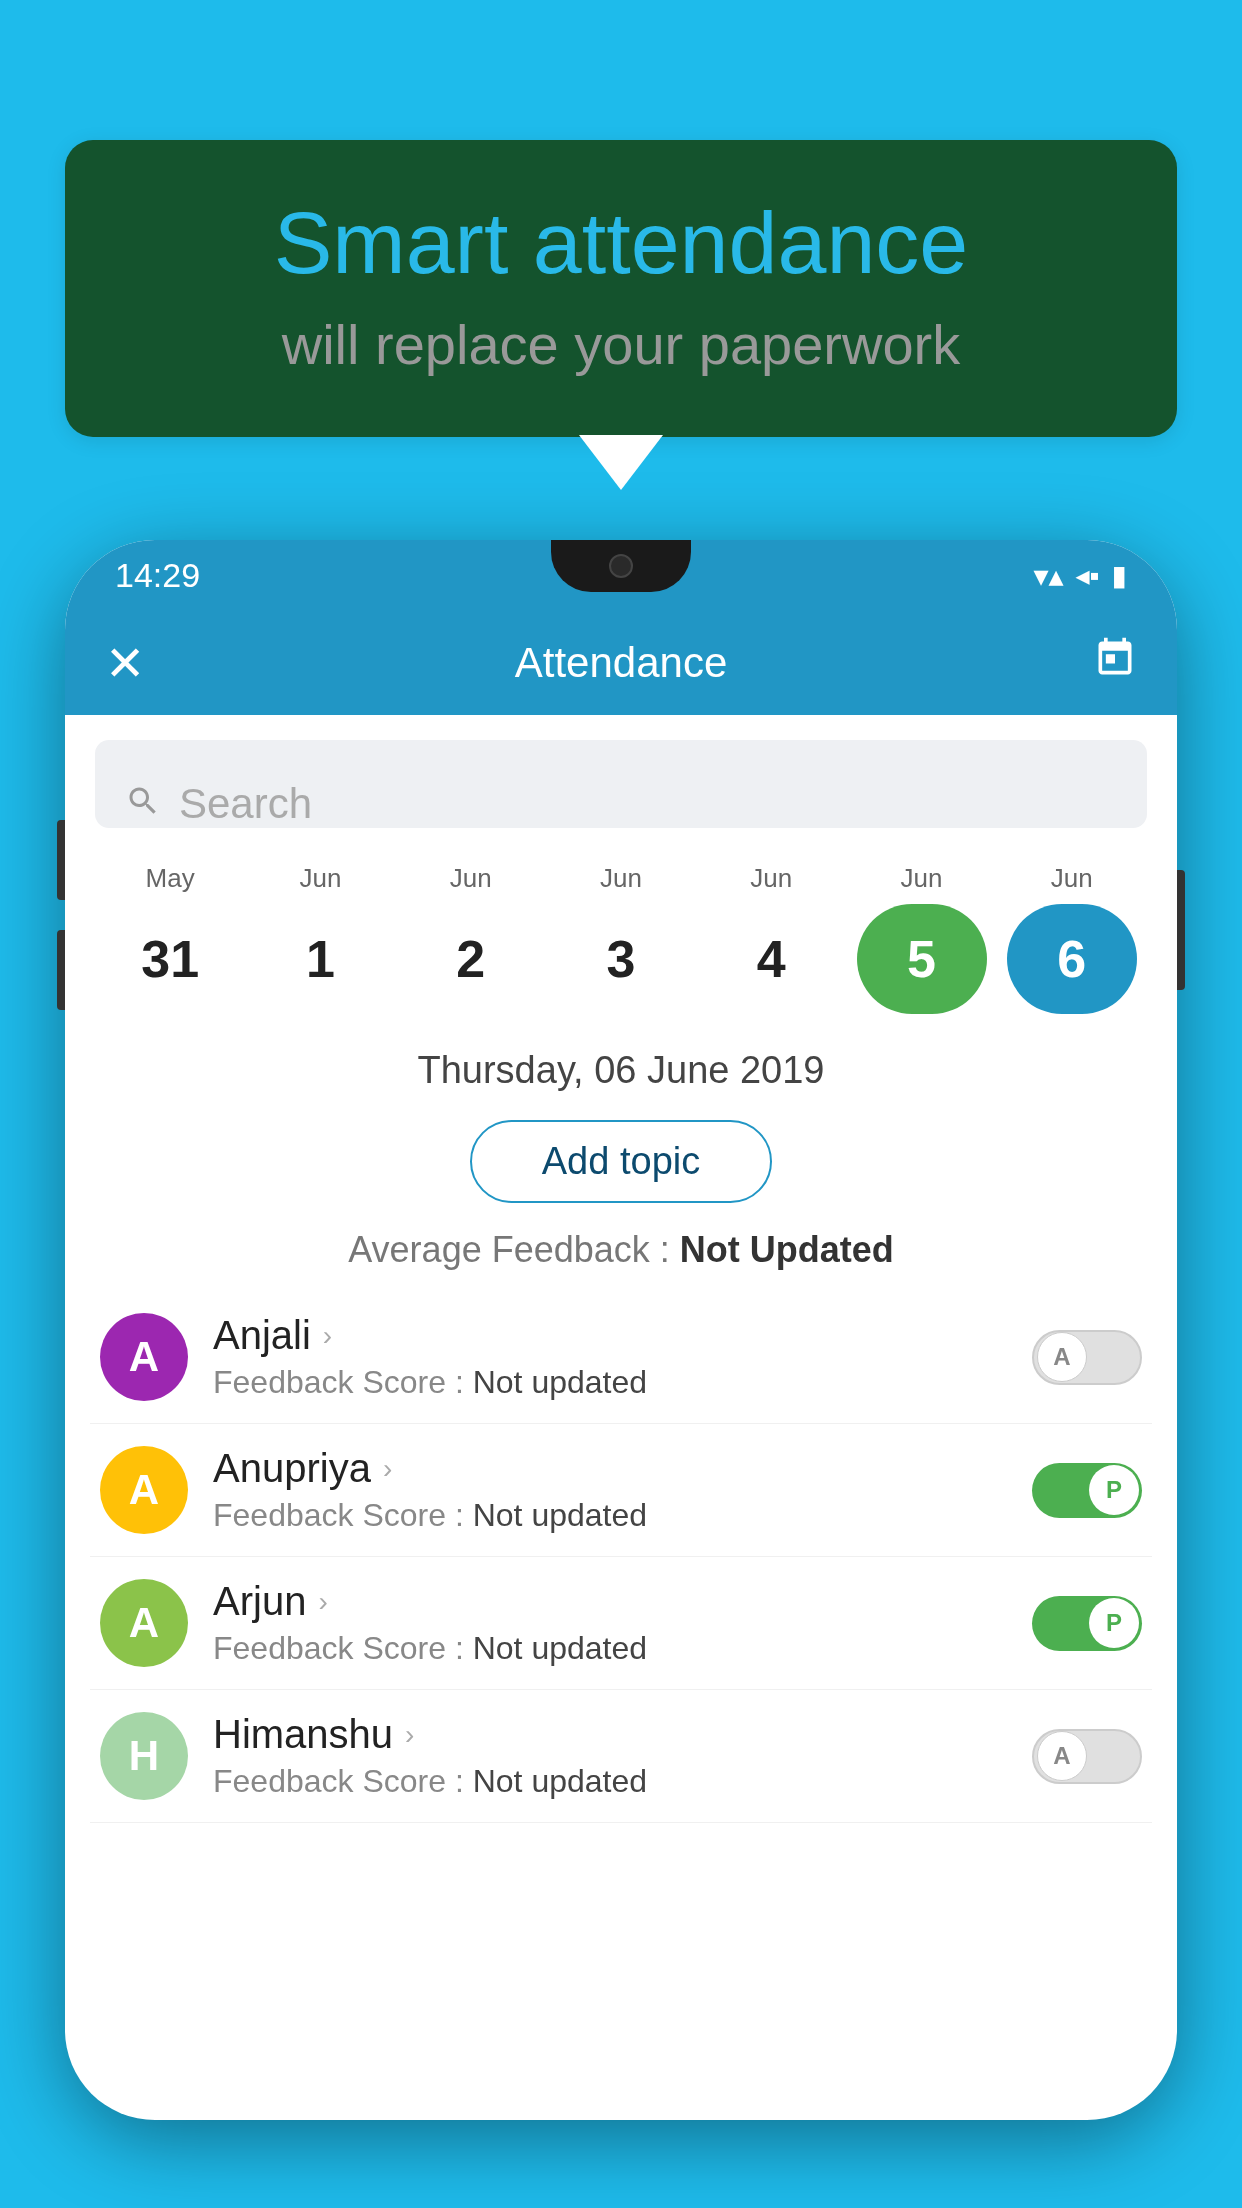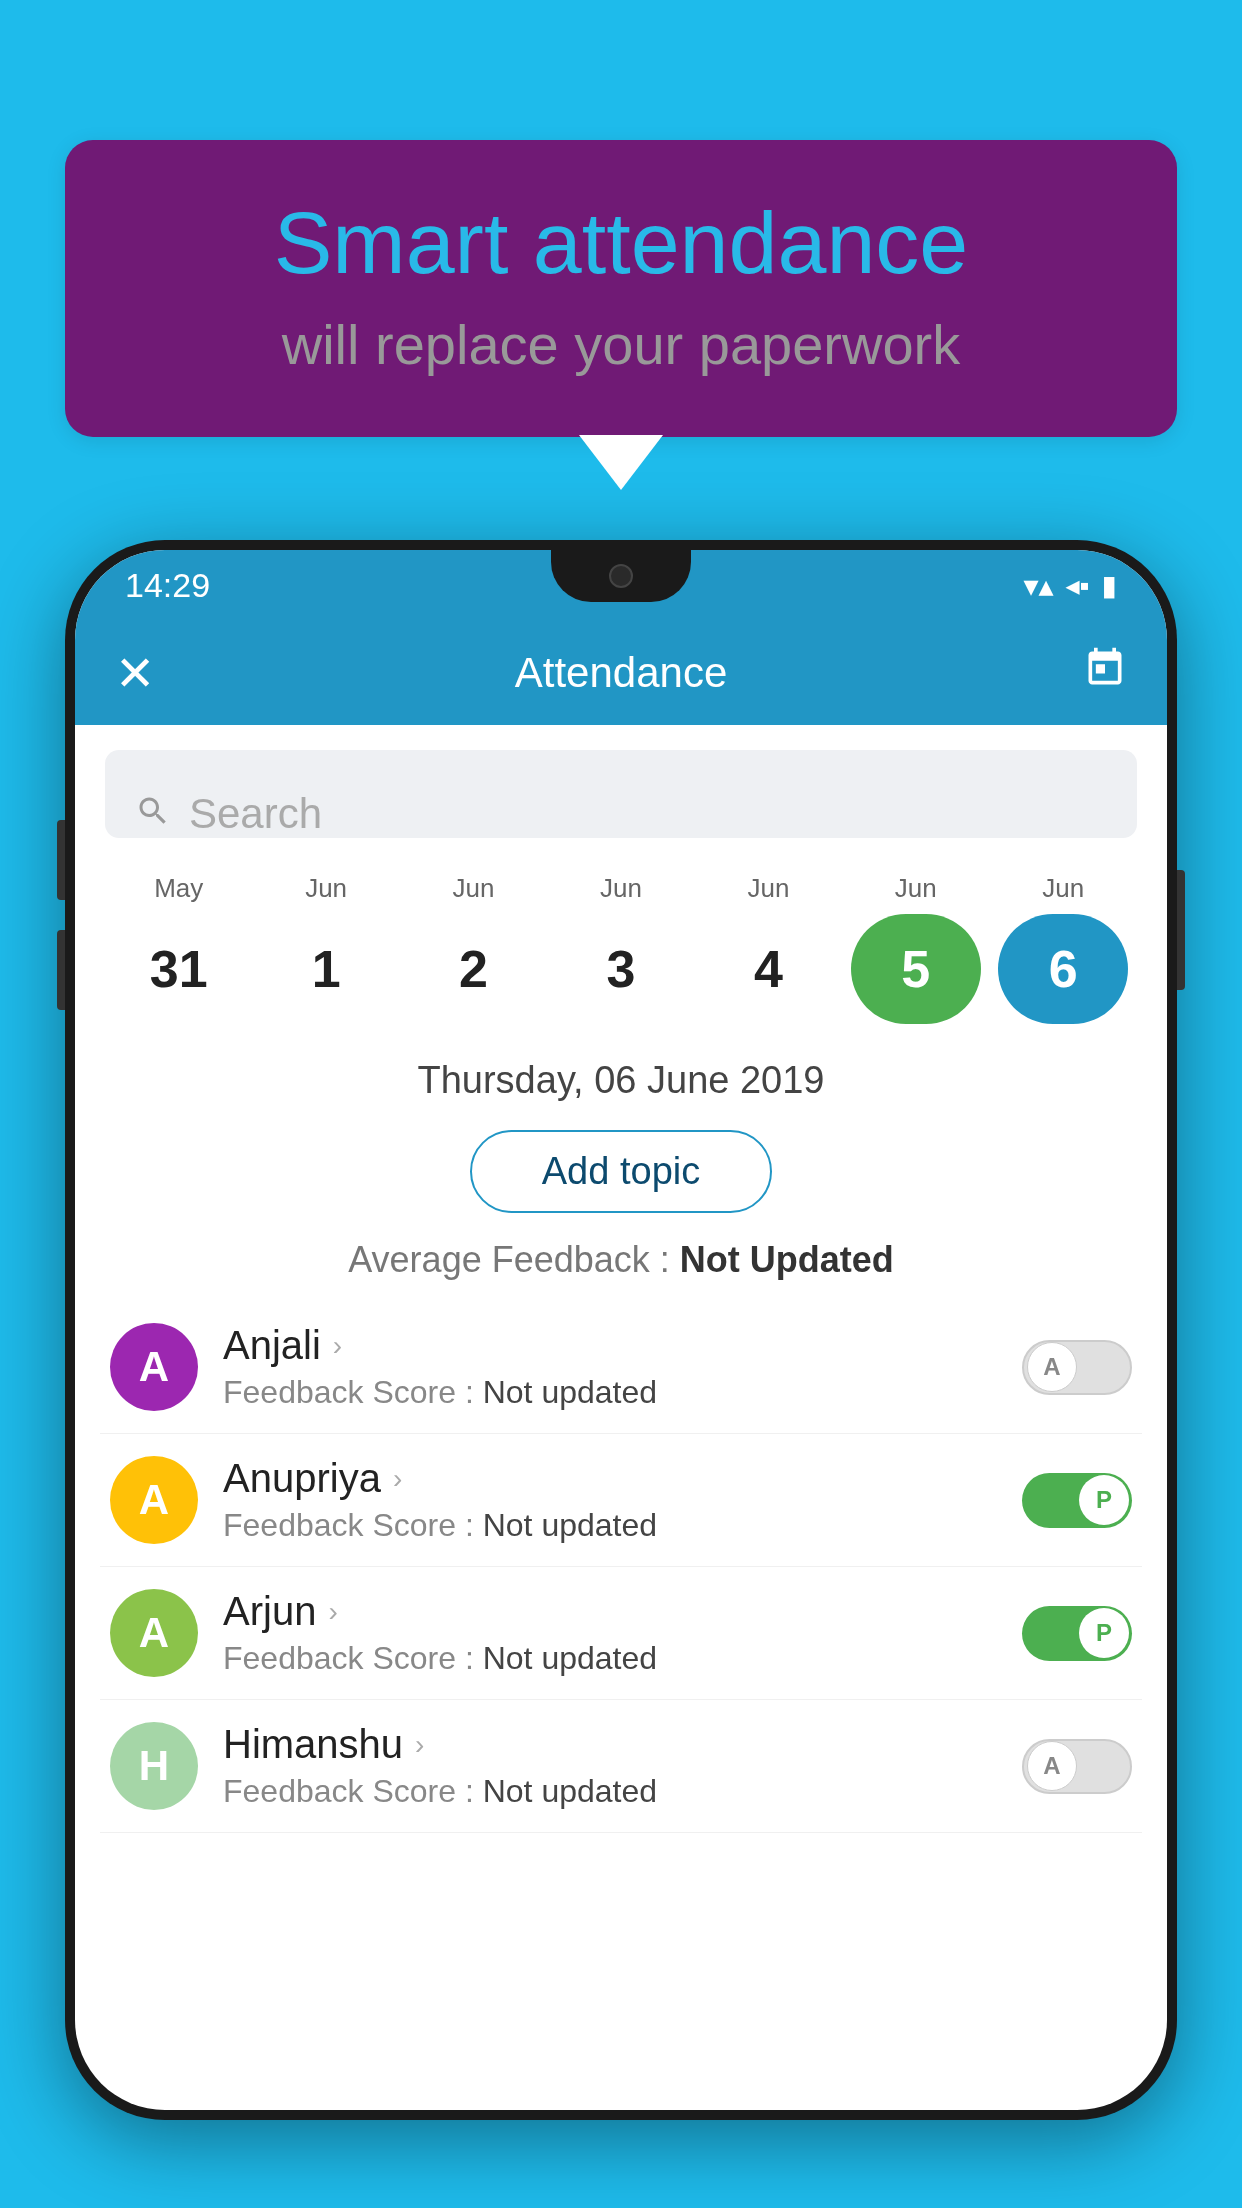--- a/index.html
+++ b/index.html
@@ -18,21 +18,21 @@
       position: absolute;
       top: 140px;
       left: 65px;
       right: 65px;
       display: flex;
       flex-direction: column;
       align-items: center;
     }
 
     .speech-bubble {
-      background: #701a75;
+      background: #14532d;
       border-radius: 28px;
       padding: 55px 60px 60px;
       width: 100%;
       text-align: center;
       box-shadow: 0 4px 20px rgba(0,0,0,0.1);
     }
 
     .speech-bubble-title {
       font-size: 88px;
       color: #29B9E8;
@@ -64,21 +64,20 @@
       right: 65px;
       bottom: 0;
     }
 
     .phone-frame {
       width: 100%;
       height: 1580px;
       background: #1a1a1a;
       border-radius: 100px;
       position: relative;
-      padding: 10px;
       box-shadow: 0 20px 80px rgba(0,0,0,0.4);
     }
 
     
     .phone-screen {
       width: 100%;
       height: 100%;
       background: white;
       border-radius: 90px;
       overflow: hidden;

